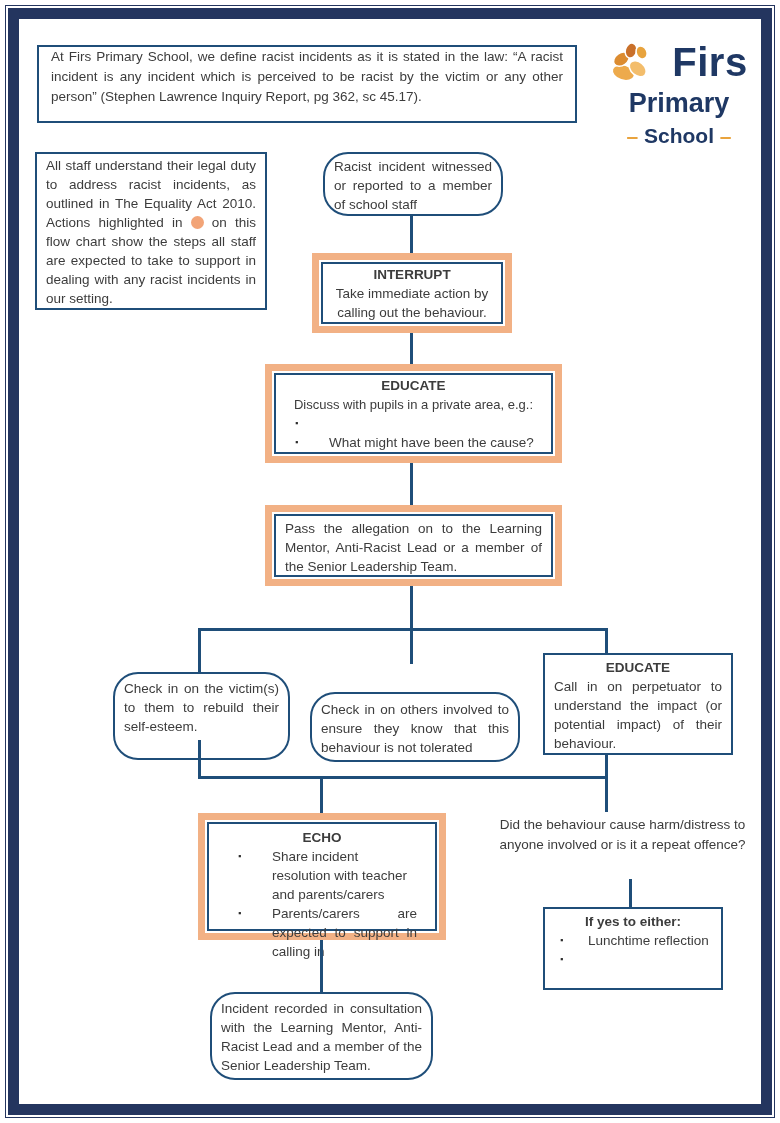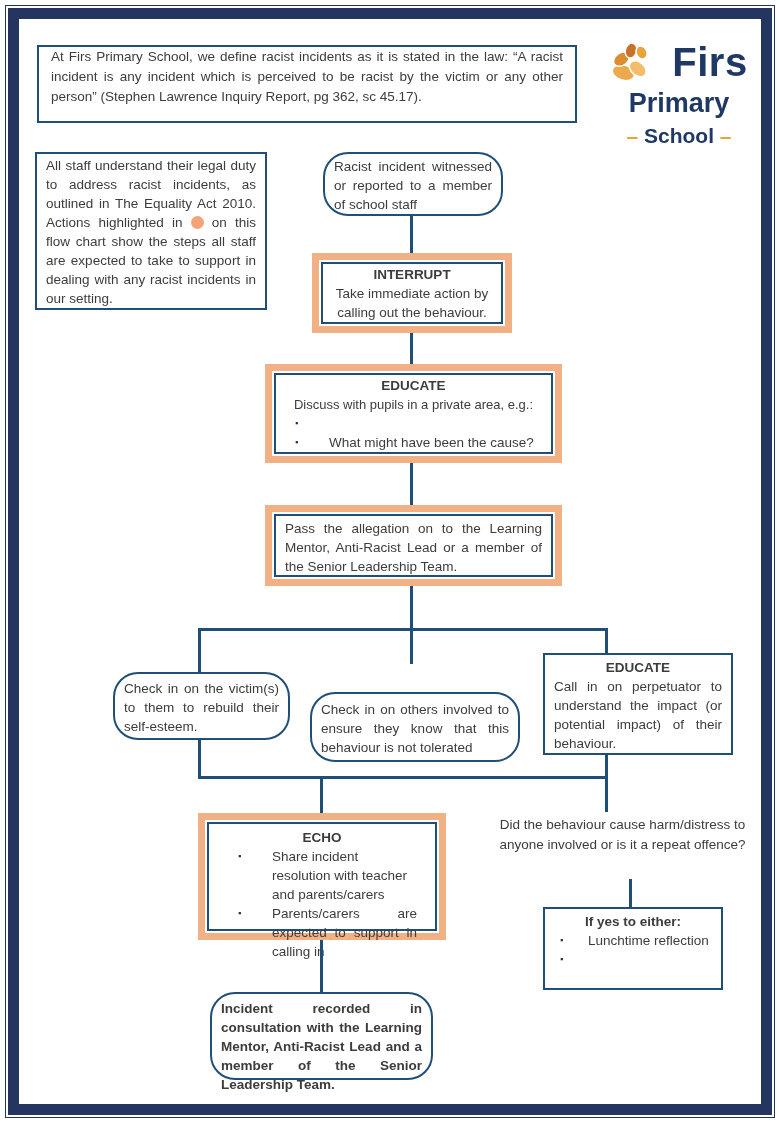--- a/index.html
+++ b/index.html
@@ -112,21 +112,21 @@
   <div class="in just" style="padding:3px 9px;">
     <span>Pass the allegation on to the Learning Mentor, Anti-Racist Lead or a member of the Senior Leadership Team.</span>
   </div>
 </div>
 
 <div class="abs line" style="left:198px;top:628px;width:410px;height:3px;"></div>
 <div class="abs line" style="left:198px;top:628px;width:3px;height:44px;"></div>
 <div class="abs line" style="left:410px;top:628px;width:3px;height:36px;"></div>
 <div class="abs line" style="left:605px;top:628px;width:3px;height:25px;"></div>
 
-<div class="abs nbox pad just" style="left:113px;top:672px;width:177px;height:68px;padding-top:5px;">
+<div class="abs nbox pad just" style="left:113px;top:672px;width:177px;height:88px;padding-top:5px;">
   <span>Check in on the victim(s) to them to rebuild their self-esteem.</span>
 </div>
 
 <div class="abs nbox pad just" style="left:310px;top:664px;width:210px;height:70px;padding-top:6px;margin-top:28px;">
   <span>Check in on others involved to ensure they know that this behaviour is not tolerated</span>
 </div>
 
 <div class="abs nbox" style="left:535px;top:653px;width:190px;height:102px;padding:3px 9px;margin-left:8px;">
   <div class="ttl">EDUCATE</div>
   <div class="just">Call in on perpetuator to understand the impact (or potential impact) of their behaviour.</div>
@@ -163,15 +163,15 @@
     <span class="bsq n">▪</span>
     <span class="btxt">Lunchtime reflection</span>
   </div>
   <div class="brow">
     <span class="bsq n">▪</span>
   </div>
 </div>
 
 <div class="abs line" style="left:320px;top:940px;width:3px;height:52px;"></div>
 
-<div class="abs nbox pad just" style="left:210px;top:992px;width:223px;height:88px;padding-top:5px;font-weight:bold;">
+<div class="abs nbox pad just" style="left:210px;top:992px;width:223px;height:88px;padding-top:5px;">
   <span>Incident recorded in consultation with the Learning Mentor, Anti-Racist Lead and a member of the Senior Leadership Team.</span>
 </div>
 
 </body></html>

